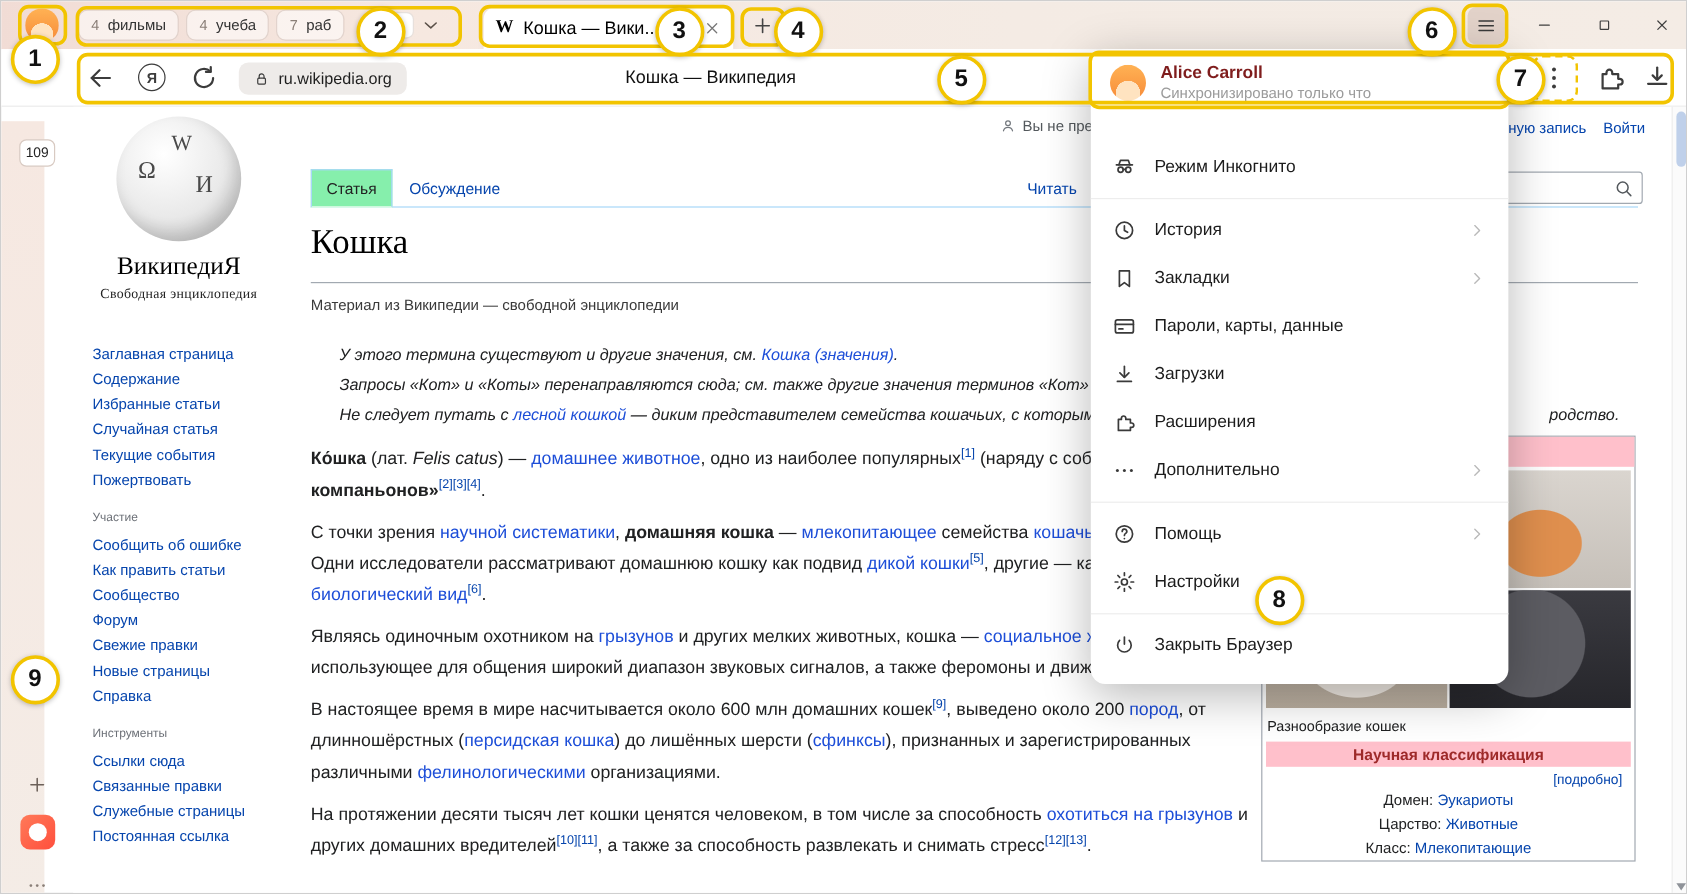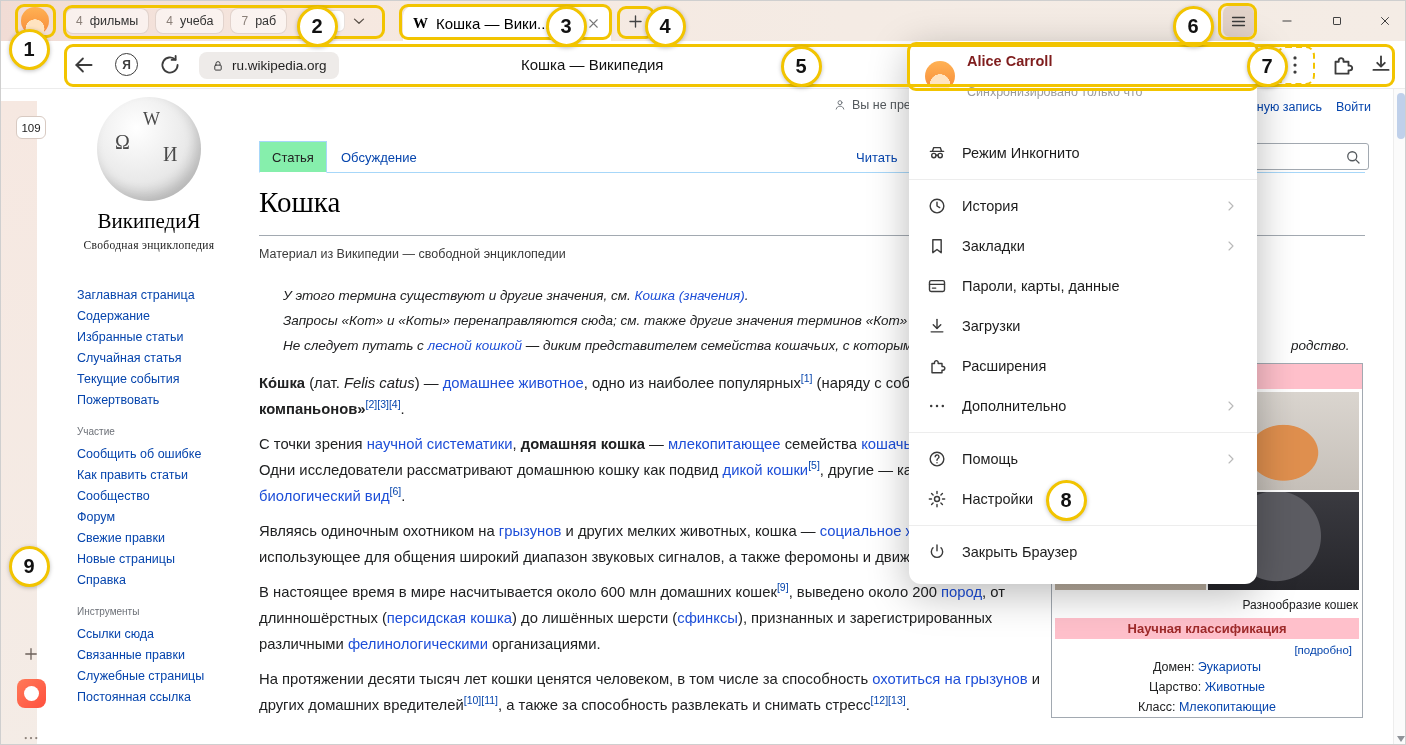--- a/index.html
+++ b/index.html
@@ -115,41 +115,41 @@
   .tax-title{height:25px;line-height:25px;text-align:center;background:#ffc0cb;font-weight:bold;font-size:14px}
   .cat-grid{display:grid;grid-template-columns:1fr 1fr;gap:2px;margin:3px}
   .cat-img{height:98px}
   .img-0{background:linear-gradient(140deg,#8a9a85,#5f7065 60%,#4c5c52)}
   .img-1{background:radial-gradient(ellipse at 50% 62%,#df8f4e 0 32%,rgba(0,0,0,0) 33%),
          linear-gradient(180deg,#dad5cf,#c6c0b9)}
   .img-2{background:radial-gradient(ellipse at 50% 58%,#efe9e2 0 40%,rgba(0,0,0,0) 41%),
          linear-gradient(180deg,#cfc4b6,#b9ad9e)}
   .img-3{background:radial-gradient(circle at 45% 45%,#5c5c62 0 45%,rgba(0,0,0,0) 46%),
          linear-gradient(180deg,#3a3a40,#26262b)}
-  .tax-caption{text-align:right;padding:5px 4px 4px;font-size:12px}
+  .tax-caption{text-align:left;padding:5px 4px 4px;font-size:12px}
   .tax-class{margin:2px 3px;background:#ffc0cb;text-align:center;font-weight:bold;color:#9e2a2a;
     font-size:13px;height:21px;line-height:21px}
   .tax-details{text-align:right;padding:3px 10px 1px;color:#0645ad;font-size:11.5px}
   .taxo-row{text-align:center;line-height:20px}
   .taxo-row a{color:#0645ad}
 
   
   .vscroll{position:absolute;left:1392px;top:88px;width:14px;height:657px;background:#fbfbfb;
     border-left:1px solid #ededed}
   .vthumb{position:absolute;left:3px;top:4px;width:8px;height:46px;border-radius:4px;background:#bfd0ea}
   .varrow{position:absolute;left:3px;bottom:4px;width:0;height:0;border-left:4px solid transparent;
     border-right:4px solid transparent;border-top:6px solid #8f9399}
 
   
   .menu{position:absolute;left:908px;top:40px;width:348px;background:#fff;border-radius:12px;
     box-shadow:0 10px 40px rgba(0,0,0,.28);padding-bottom:12px;z-index:40}
   .menu-header{display:flex;gap:12px;align-items:center;padding:12px 16px 0}
   .mh-av{width:30px;height:30px;flex:none}
   .mh-name{font-size:14.5px;font-weight:bold;color:#7f1d1d}
-  .mh-sync{font-size:12.5px;color:#9b9b9b;margin-top:16px}
+  .mh-sync{font-size:12.5px;color:#9b9b9b;margin-top:2px}
   .menu-gap{height:34px}
   .menu-item{height:40px;display:flex;align-items:center;gap:15px;padding:0 18px;
     font-size:14.5px;color:#1c1c1c}
   .mi-icon{width:20px;height:20px;color:#3a3a3a;flex:none}
   .mi-chevron{margin-left:auto;width:16px;height:16px;color:#b9b9b9;flex:none}
   .menu-div{height:1px;background:#ededed;margin:6px 0}
 
   
   .ann-layer{position:absolute;inset:0;z-index:100;pointer-events:none}
   .ann-rect{position:absolute;border:3px solid var(--ann,#F2C400);border-radius:9px}

